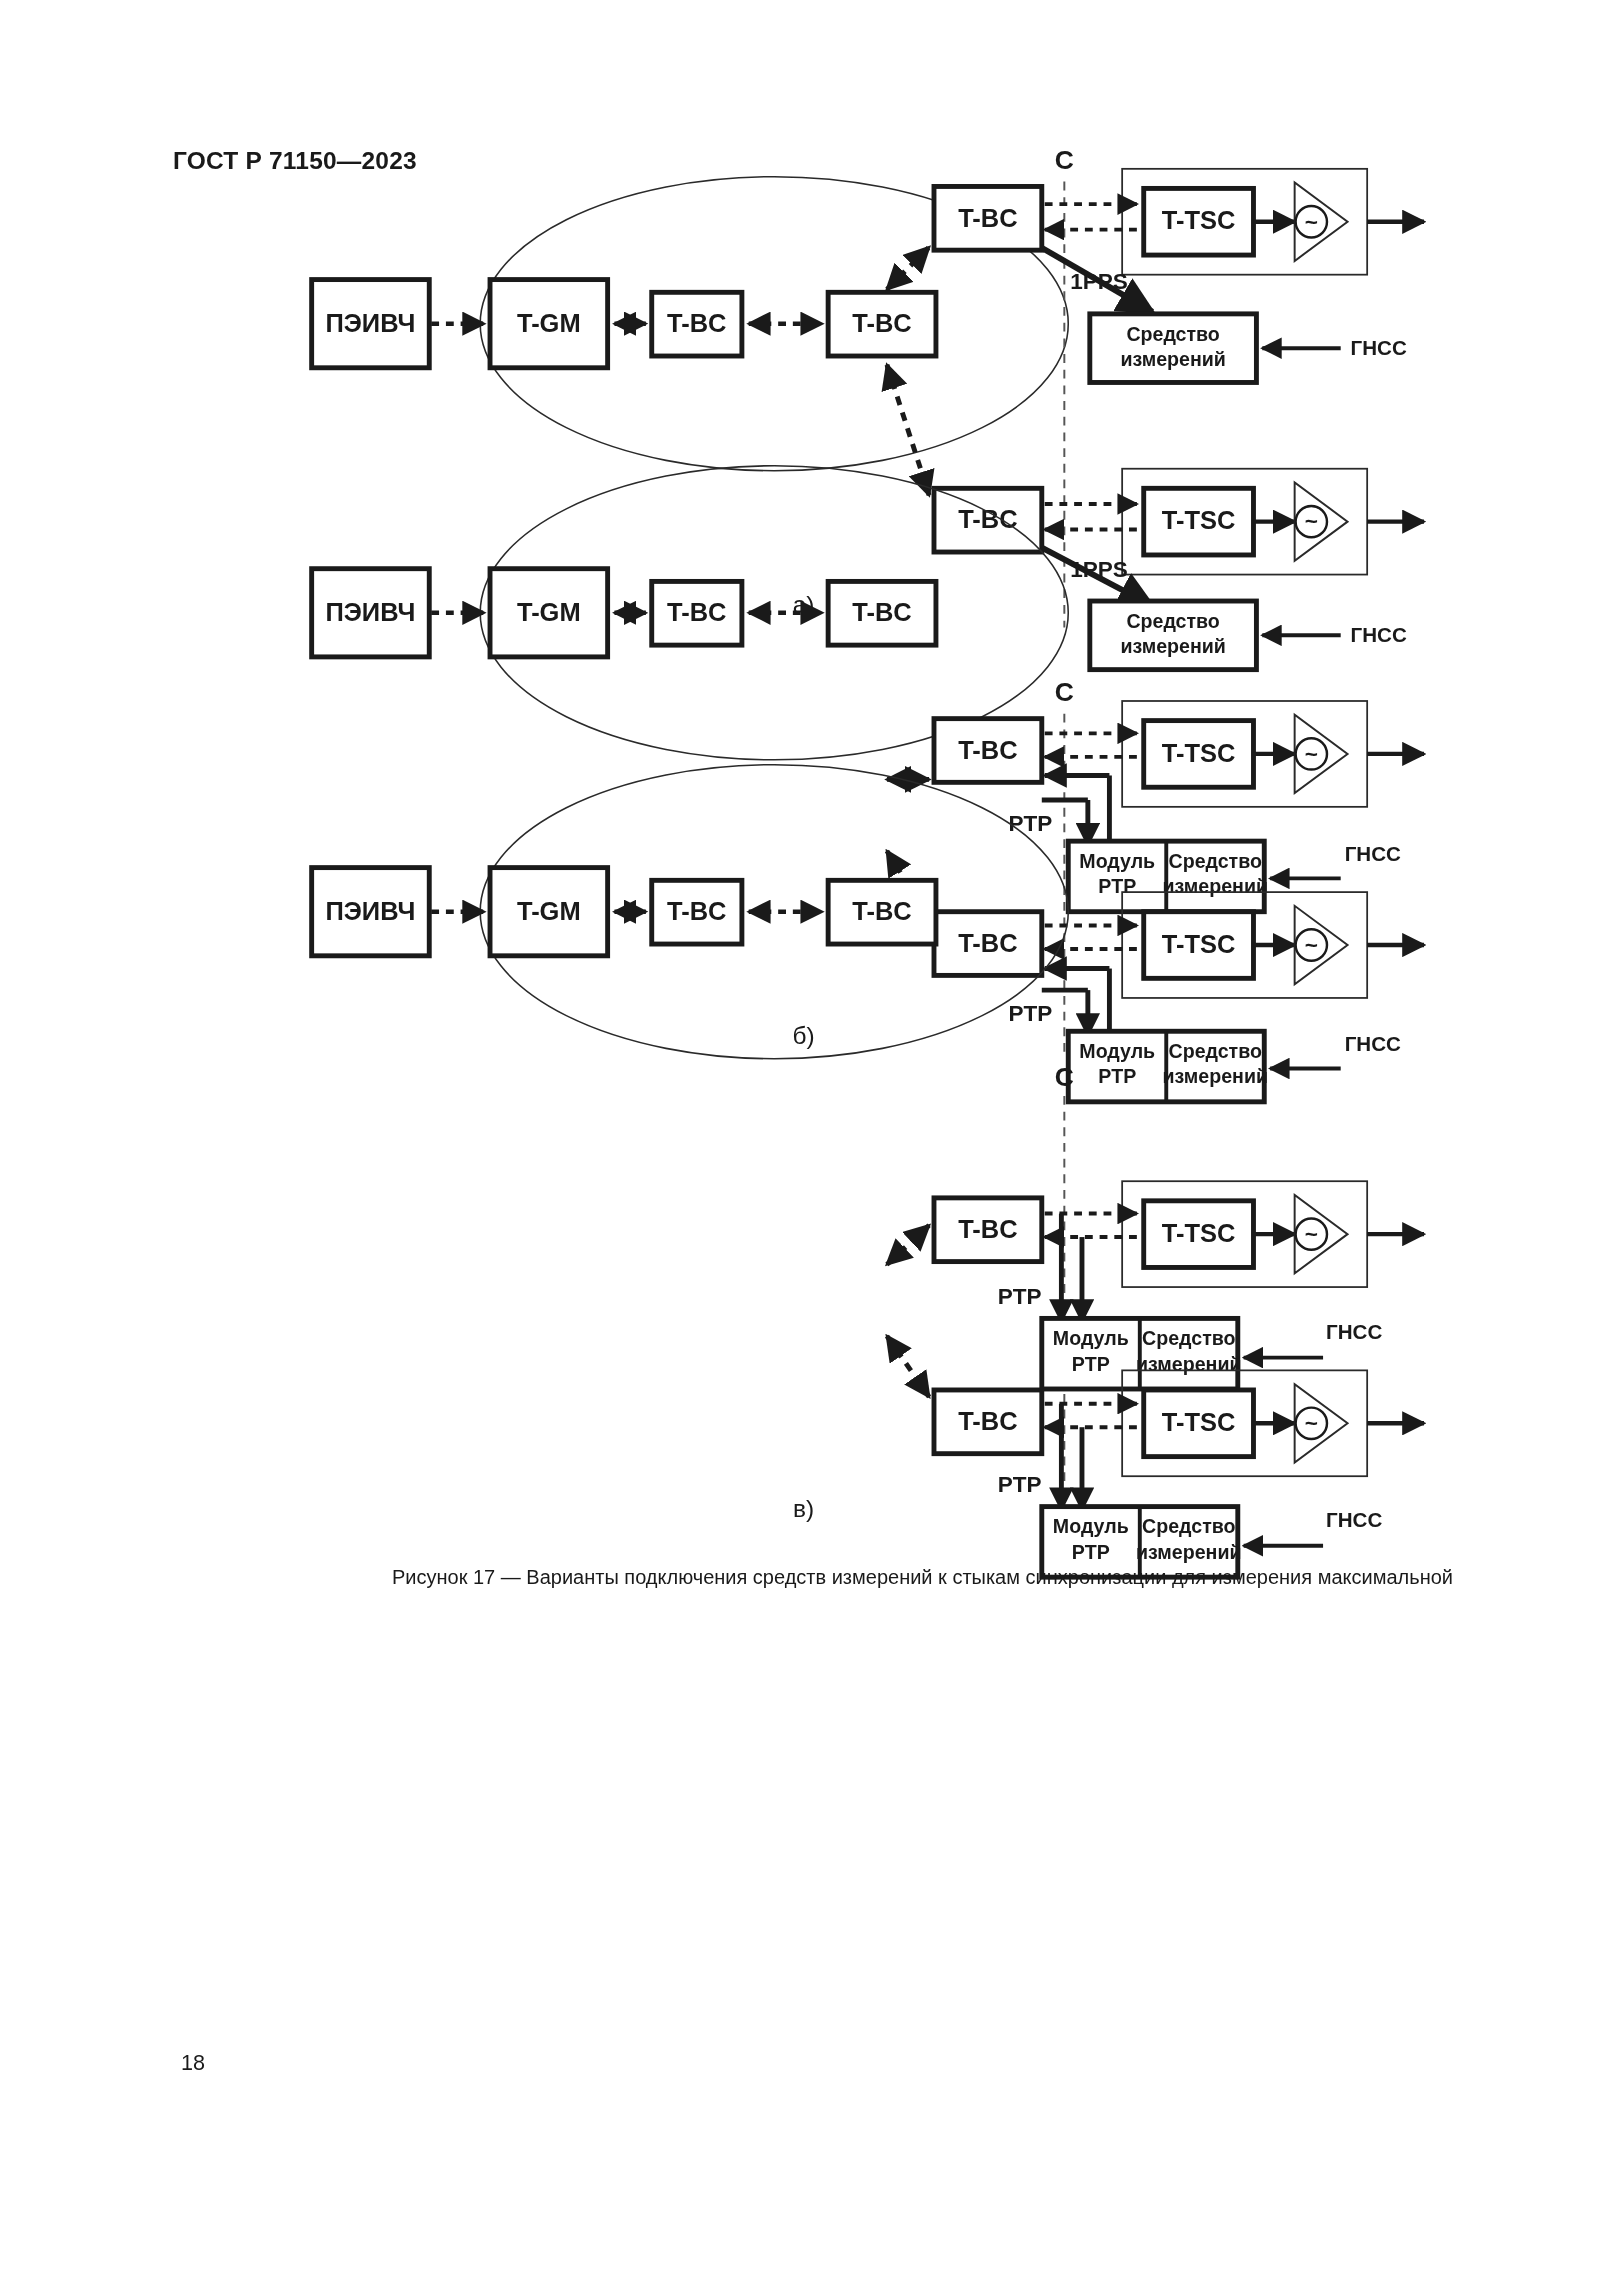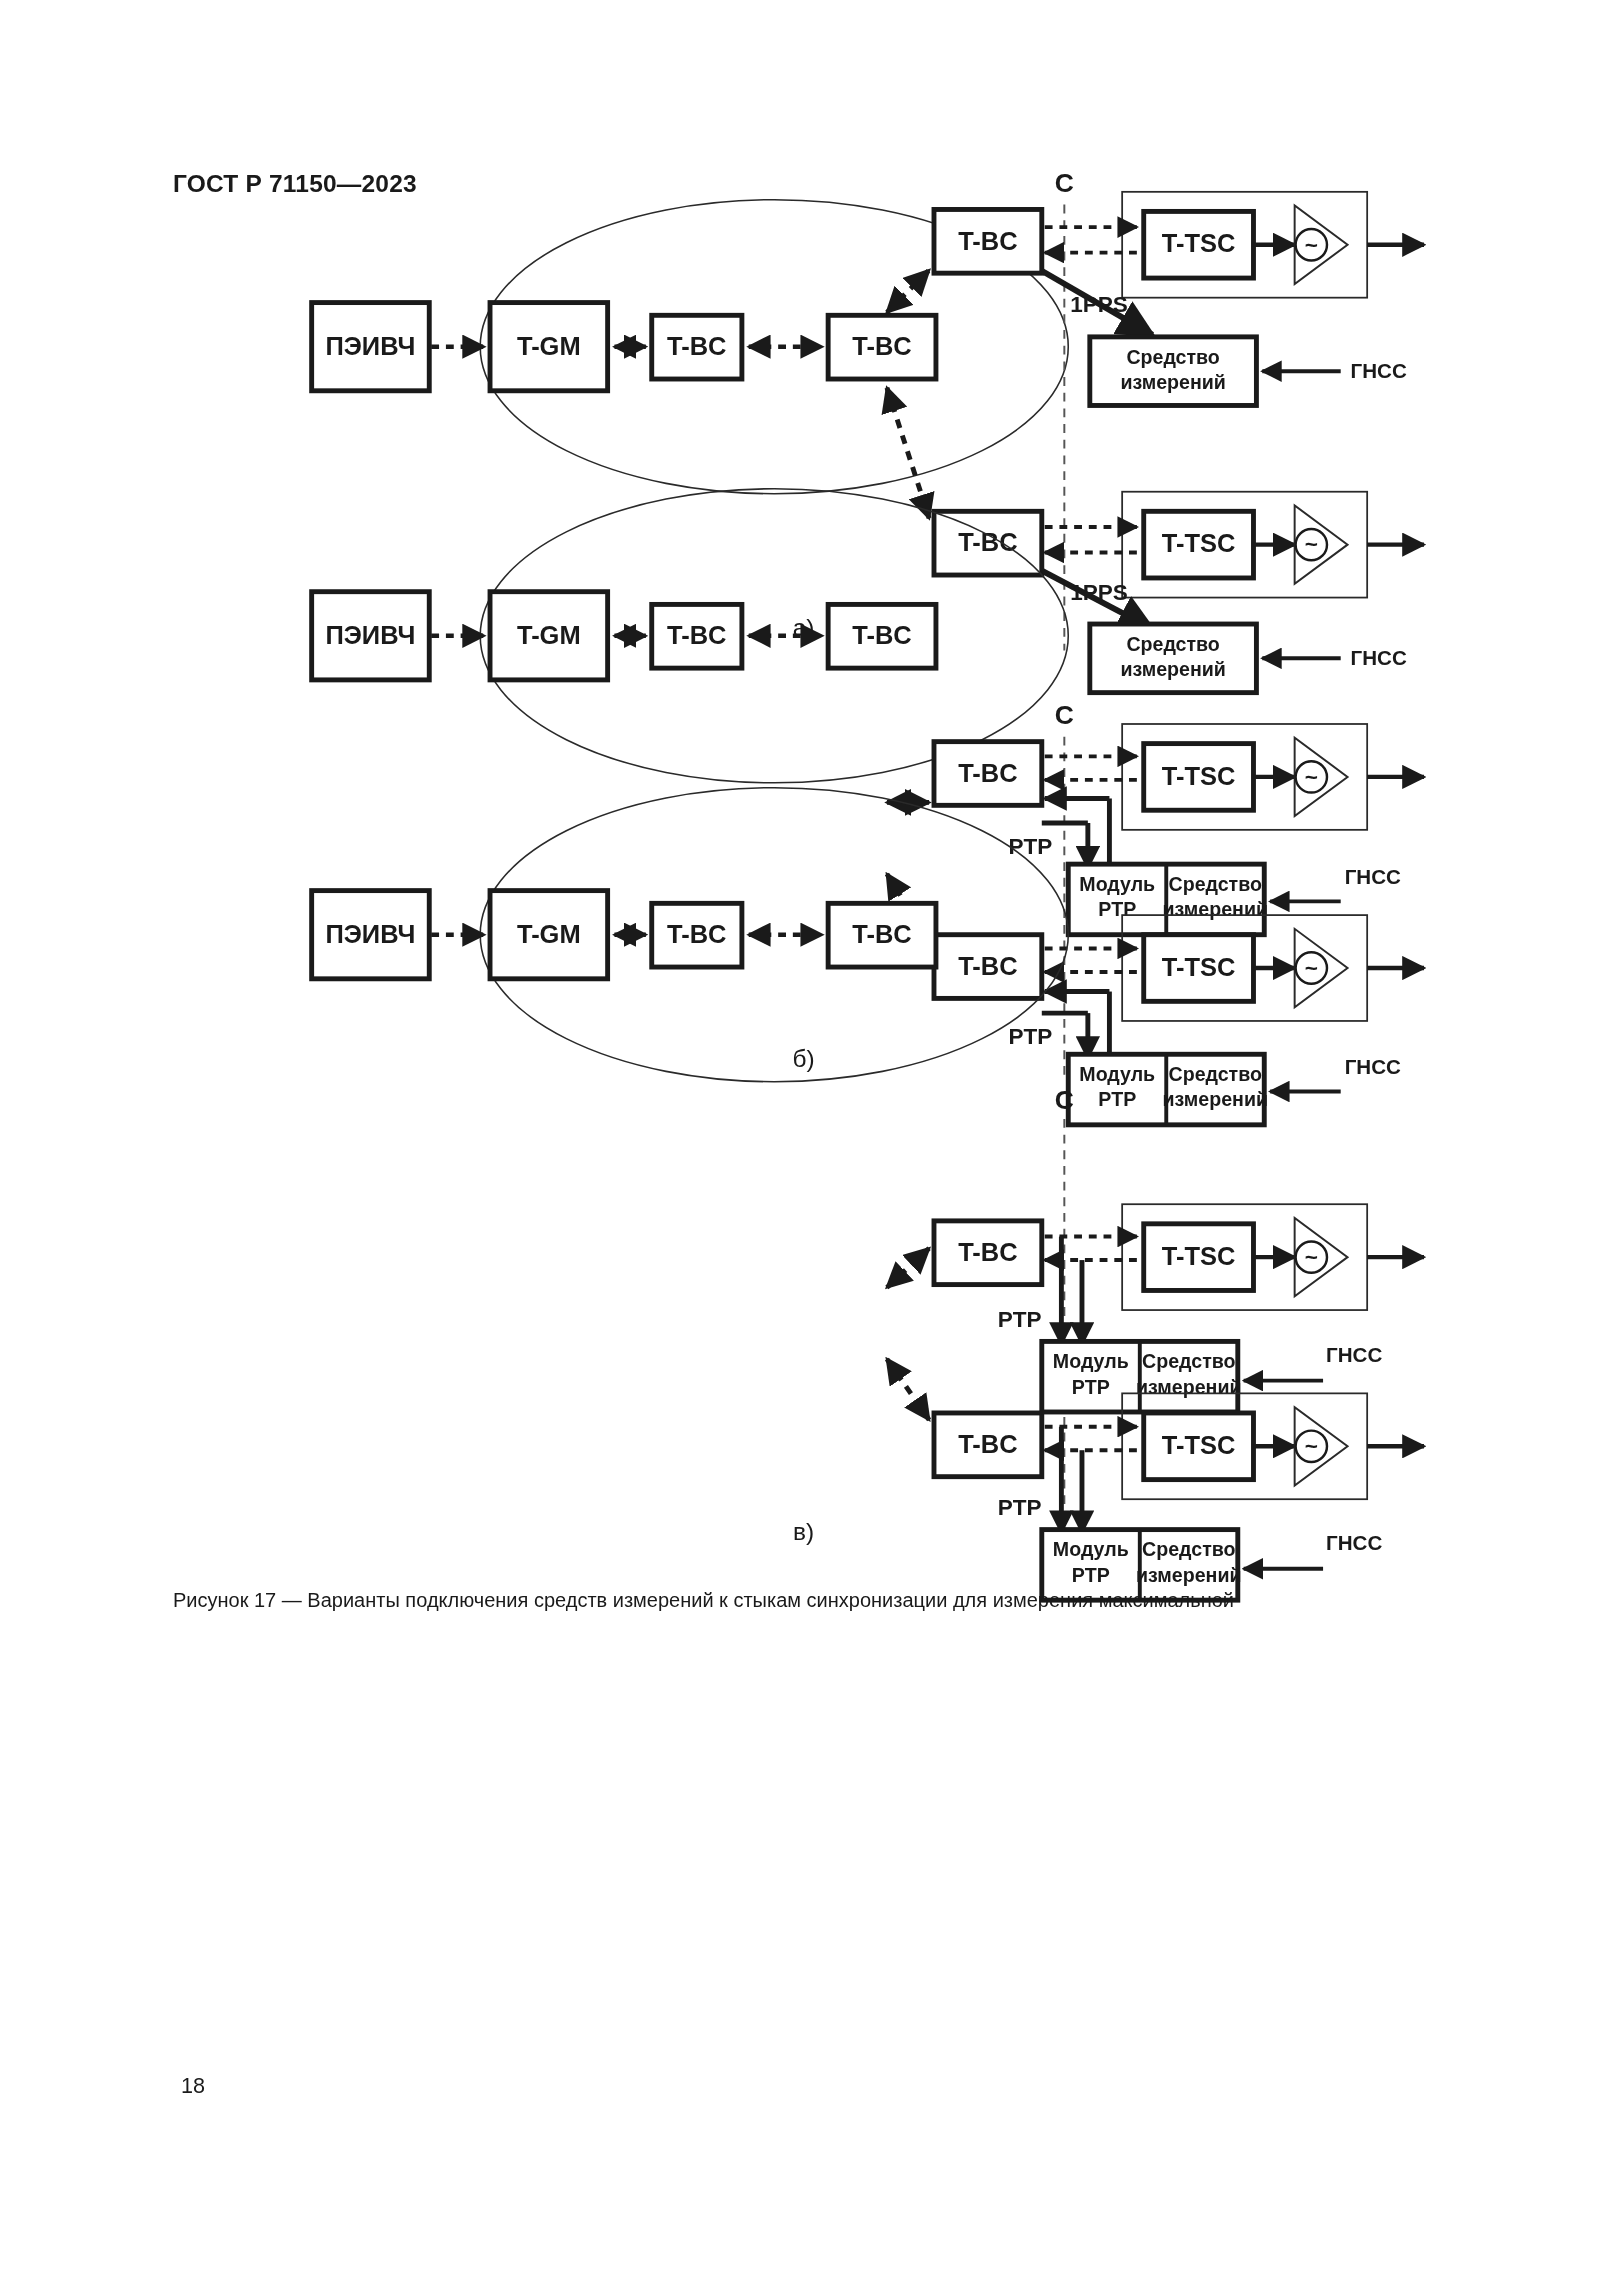--- a/index.html
+++ b/index.html
@@ -1,34 +1,34 @@
 <!DOCTYPE html>
 <html><head>
 <meta charset="utf-8">
 <style>
   html,body{margin:0;padding:0;background:#fff;}
   body{
     width:1621px;height:2293px;position:relative;
     font-family:"Liberation Sans","DejaVu Sans",sans-serif;
     color:#1a1a1a;overflow:hidden;
   }
-  .page{position:absolute;inset:0;margin-top:23px;}
+  .page{position:absolute;inset:0;}
 
   .hdr{
     position:absolute;left:173px;top:147px;
     font-size:24.5px;font-weight:bold;letter-spacing:0.2px;
     white-space:nowrap;
   }
 
   .figwrap{position:absolute;left:0;top:0;width:1621px;height:2293px;}
   svg.fig{position:absolute;left:0;top:0;width:1621px;height:1647px;}
 
   .caption{
     position:absolute;left:173px;top:1562px;width:1280px;
-    text-align:left;font-size:20px;line-height:30px;
+    text-align:right;font-size:20px;line-height:30px;
   }
   .caption .l2{display:block;}
 
   .pageno{
     position:absolute;left:181px;top:2050px;
     font-size:21.6px;
   }
 
   
   text{font-family:"Liberation Sans","DejaVu Sans",sans-serif;fill:#1a1a1a;}

